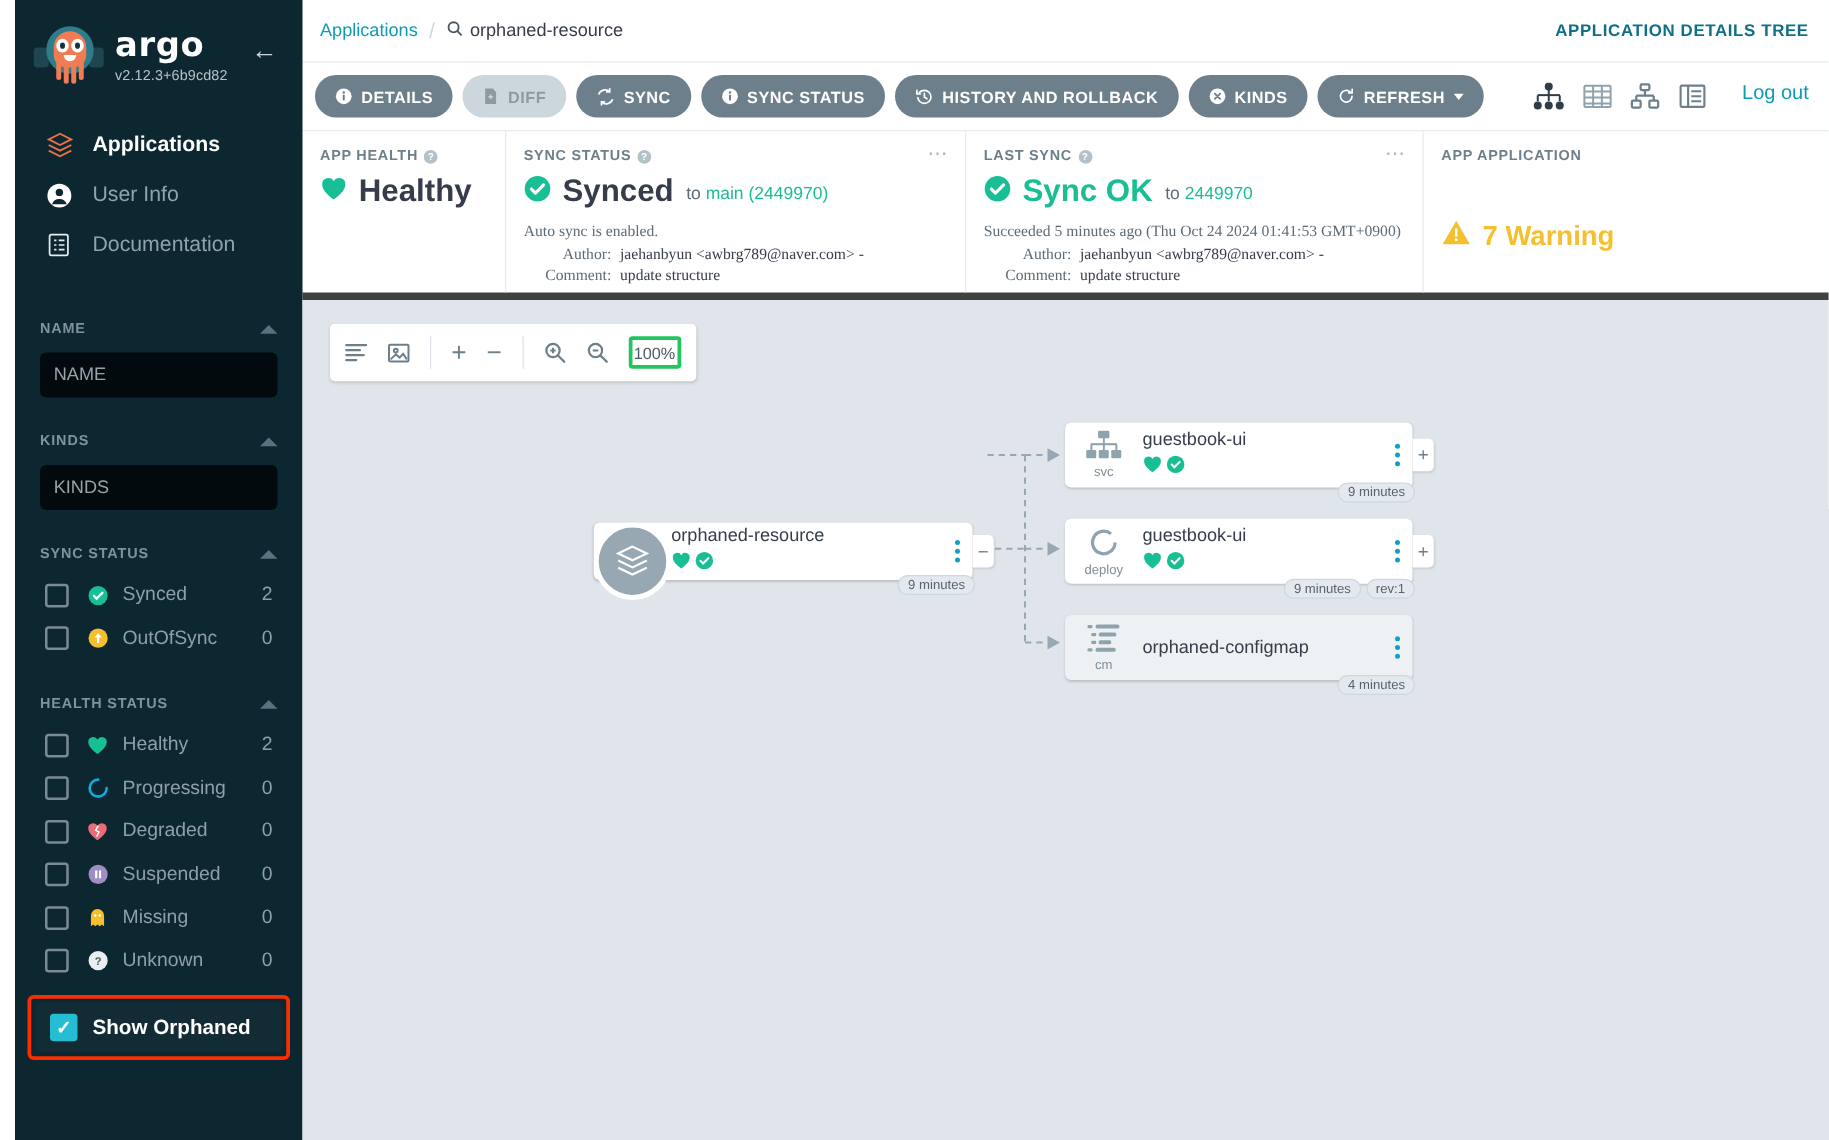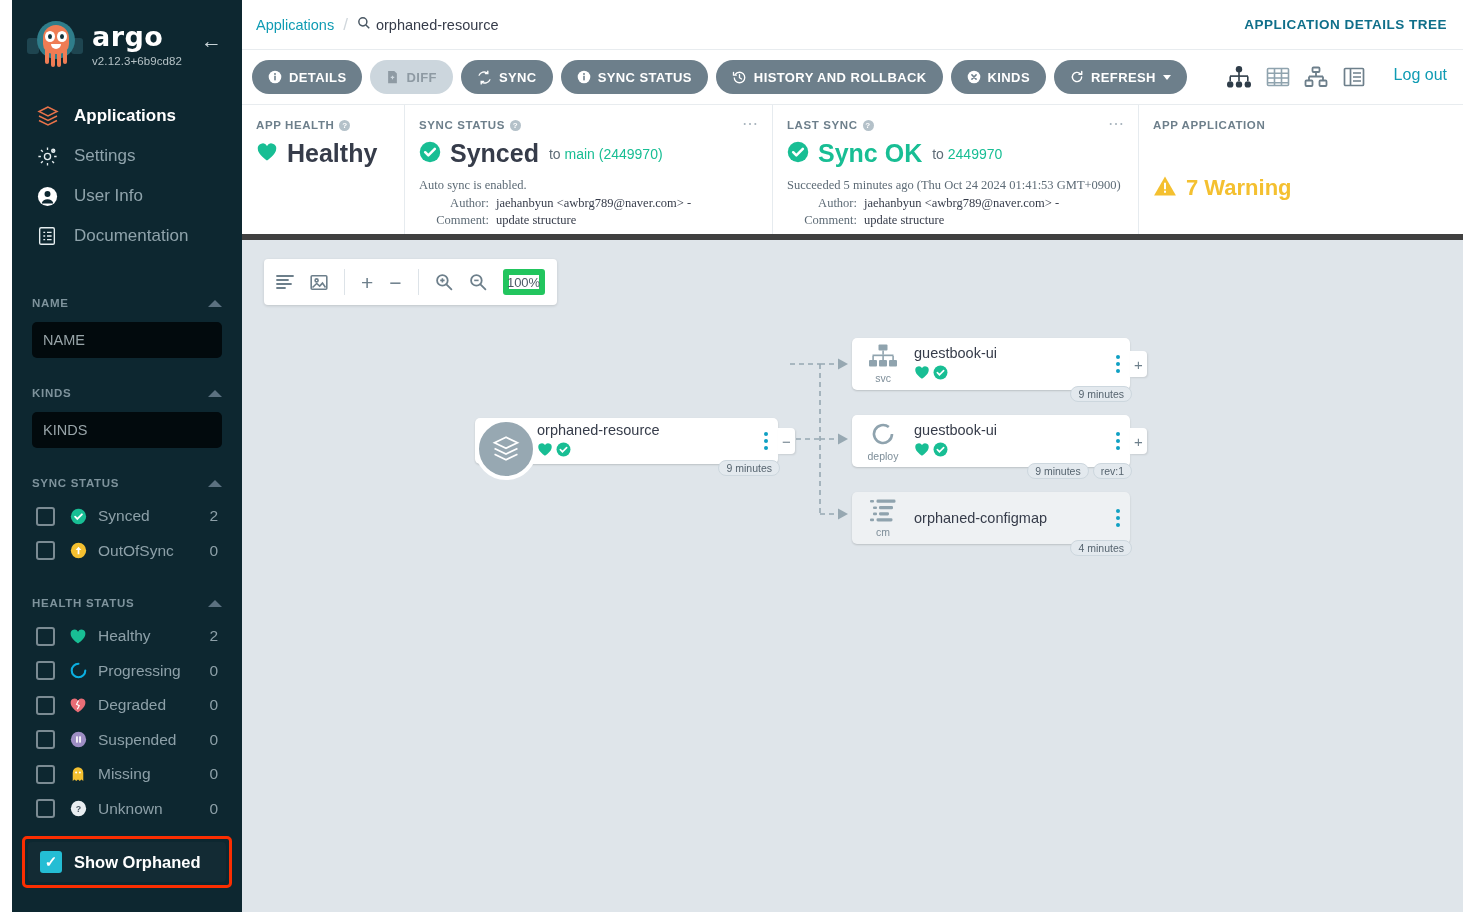--- a/index.html
+++ b/index.html
@@ -95,21 +95,21 @@
   .meta-k { text-align: right; color: #5d6b76; }
   .meta-v { color: #363c4a; }
   .warn-row { display: flex; align-items: center; margin-top: 44px; }
   .warn-txt { font-size: 22px; color: #f4c030; font-weight: bold; margin-left: 9px; }
 
   
   .graph { flex: 1; background: #dfe5ea; position: relative; overflow: hidden; }
   .ztool { position: absolute; left: 22px; top: 19px; height: 46px; background: #fff; border-radius: 4px; box-shadow: 0 1px 3px rgba(0,0,0,.14); display: flex; align-items: center; padding: 0 12px; gap: 16px; }
   .zsep { width: 1px; height: 26px; background: #dde3e8; }
   .zbtn { cursor: pointer; display: flex; align-items: center; color: #6d7f8b; }
-  .zpct { border: 6px solid #22c55e; border-radius: 3px; height: 26px; width: 42px; display: flex; align-items: center; justify-content: center; font-size: 13px; color: #4c5a66; cursor: text; }
+  .zpct { border: 3px solid #22c55e; border-radius: 3px; height: 26px; width: 42px; display: flex; align-items: center; justify-content: center; font-size: 13px; color: #4c5a66; cursor: text; }
 
   .node { position: absolute; background: #fff; border-radius: 5px; box-shadow: 0 1px 2px rgba(0,0,0,.16); display: flex; align-items: center; }
   .node.orphaned { background: #eef1f3; }
   .n-ic { width: 62px; flex: 0 0 62px; display: flex; flex-direction: column; align-items: center; justify-content: center; color: #8fa3ae; }
   .n-kind { font-size: 10.5px; color: #7e8e99; margin-top: 2px; }
   .n-body { flex: 1; min-width: 0; }
   .n-name { font-size: 14.5px; color: #363c4a; }
   .n-badges { display: flex; align-items: center; gap: 3px; margin-top: 4px; }
   .kebab { width: 24px; flex: 0 0 24px; display: flex; flex-direction: column; align-items: center; gap: 3px; cursor: pointer; }
   .kebab i { width: 4px; height: 4px; border-radius: 50%; background: #0fa0c3; display: block; }
@@ -155,30 +155,20 @@
           <svg width="24" height="24" viewBox="0 0 24 24" fill="none" stroke="#e8734a" stroke-width="1.5">
             <path d="M12 3 3 7.5 12 12l9-4.5L12 3z"></path>
               <path d="M3 12l9 4.5L21 12"></path>
               <path d="M3 16.5L12 21l9-4.5"></path>
           </svg>
         </span>
         <span class="nav-label">Applications</span>
       </div>
       <div class="nav-item">
         <span class="nav-ic">
-          <svg width="23" height="23" viewBox="0 0 24 24" fill="none" stroke="#e6eef0" stroke-width="1.4">
-            <circle cx="12" cy="12" r="3.2"></circle>
-            <path d="M12 2.5v2.6M12 18.9v2.6M2.5 12h2.6M18.9 12h2.6M5.2 5.2l1.9 1.9M16.9 16.9l1.9 1.9M18.8 5.2l-1.9 1.9M7.1 16.9l-1.9 1.9"></path>
-            <circle cx="18" cy="6" r="1.6"></circle>
-          </svg>
-        </span>
-        <span class="nav-label">Settings</span>
-      </div>
-      <div class="nav-item">
-        <span class="nav-ic">
           <svg width="23" height="23" viewBox="0 0 24 24">
               <circle cx="12" cy="12" r="10" fill="#fff"></circle>
               <circle cx="12" cy="9.3" r="3.1" fill="#0d2730"></circle>
               <path d="M5.8 19.2a6.6 6.6 0 0112.4 0z" fill="#0d2730"></path>
             </svg>
         </span>
         <span class="nav-label">User Info</span>
       </div>
       <div class="nav-item">
         <span class="nav-ic">

